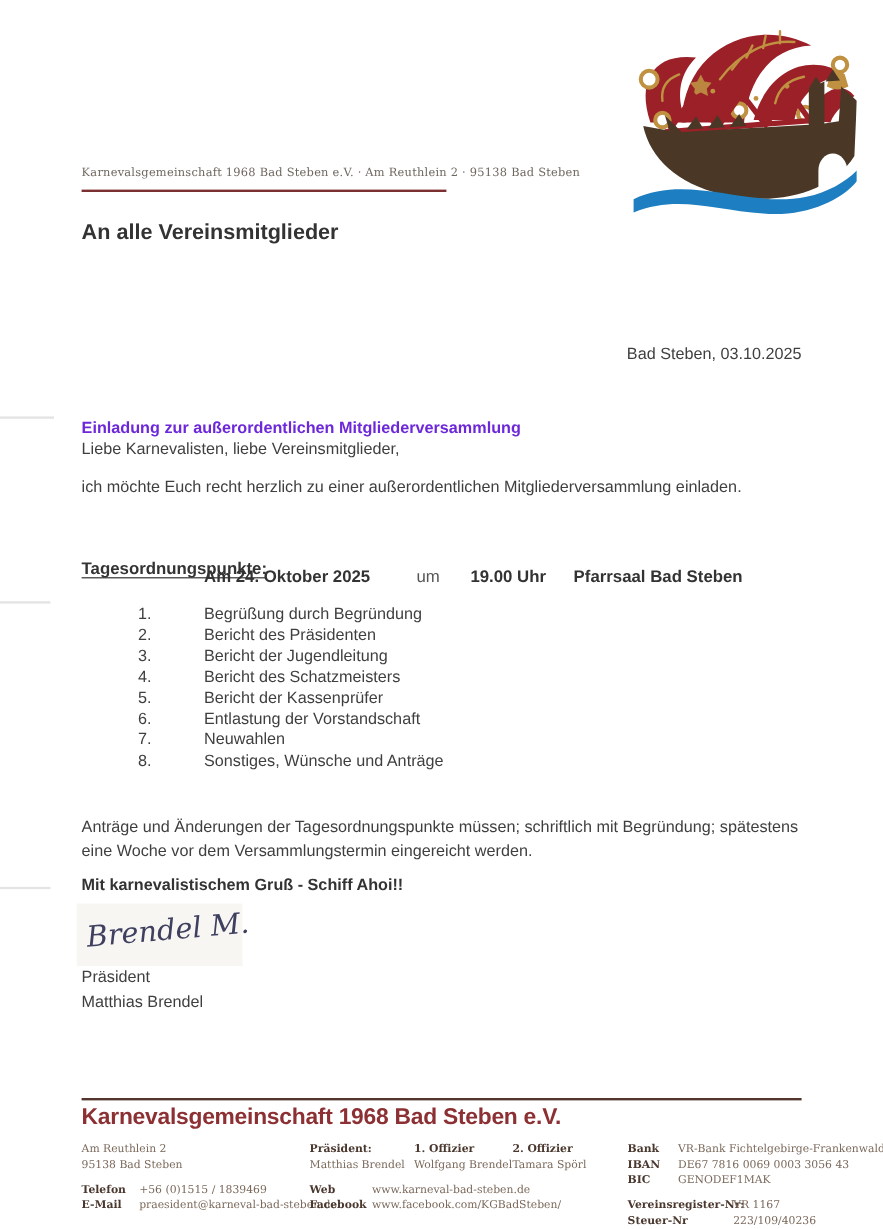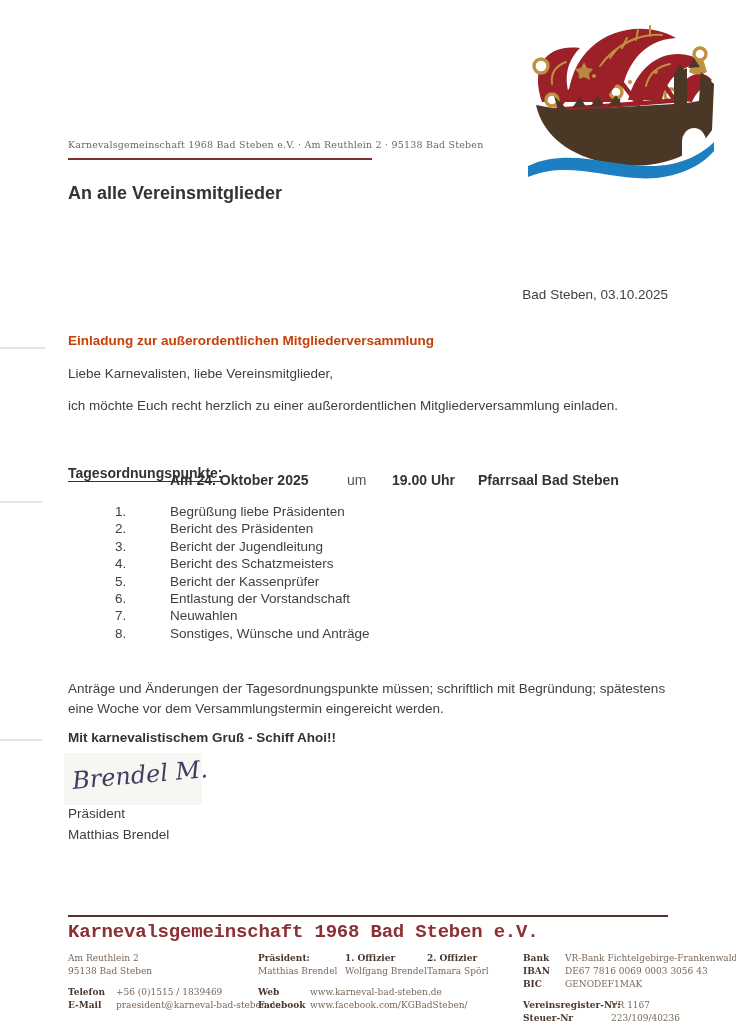--- a/index.html
+++ b/index.html
@@ -10,21 +10,21 @@
   .abs{position:absolute;}
 
   
   .sender{left:68px;top:139px;font-family:"DejaVu Serif",serif;font-size:9.5px;color:#6e675f;letter-spacing:.2px;}
   .sender-rule{left:68px;top:158px;width:304px;height:2px;background:#7b2f2f;}
   .recipient{left:68px;top:183px;font-size:18px;font-weight:700;color:#333;}
   .logo{left:524px;top:10px;width:190px;height:178px;}
 
   
   .dateline{left:368px;top:287px;width:300px;text-align:right;font-size:13.5px;}
-  .subject{left:68px;top:333px;font-size:13.5px;font-weight:700;color:#c2410c;}
+  .subject{left:68px;top:349px;font-size:13.5px;font-weight:700;color:#6d28d9;}
   .salutation{left:68px;top:366px;font-size:13.5px;}
   .intro{left:68px;top:398px;font-size:13.5px;}
   .meeting{left:68px;top:430px;width:610px;height:18px;font-size:14px;margin-top:42px;}
   .meeting span{position:absolute;top:0;white-space:nowrap;}
   .m-date{left:102px;font-weight:700;color:#333;}
   .m-um{left:279px;color:#555;}
   .m-time{left:324px;font-weight:700;color:#333;}
   .m-place{left:410px;font-weight:700;color:#333;}
   .agenda-title{left:68px;top:465px;font-size:14px;font-weight:700;color:#333;text-decoration:underline;text-underline-offset:3px;}
   .agenda{left:68px;top:504px;width:480px;font-size:13.5px;}
@@ -40,21 +40,21 @@
   .signer-name{left:68px;top:827px;font-size:13.5px;}
 
   
   .fold{left:0;height:2px;background:#e4e4e4;}
   .fold-1{top:347px;width:45px;}
   .fold-2{top:501px;width:42px;}
   .fold-3{top:739px;width:42px;}
 
   
   .footer-rule{left:68px;top:915px;width:600px;height:2px;background:#54352d;}
-  .footer-title{left:68px;top:921px;font-family:Liberation Mono, monospace;font-size:19px;font-weight:700;color:#8c3033;letter-spacing:-.2px;white-space:nowrap;}
+  .footer-title{left:68px;top:921px;font-family:Liberation Sans, sans-serif;font-size:19px;font-weight:700;color:#8c3033;letter-spacing:-.2px;white-space:nowrap;}
   .fcol{top:952px;font-family:"DejaVu Serif",serif;font-size:9px;line-height:13px;color:#7a685a;}
   .fcol b,.flabel{font-weight:700;color:#4a382e;font-style:normal;}
   .fcol-1{left:68px;width:185px;}
   .fcol-2{left:258px;width:262px;}
   .fcol-3{left:523px;width:212px;}
   .frow{white-space:nowrap;}
   .flabel{display:inline-block;}
   .w48{width:48px;} .w52{width:52px;} .w42{width:42px;} .w88{width:88px;}
   .fgap{height:8px;}
   .officers{display:flex;}
@@ -133,21 +133,21 @@
     <span class="m-um">um</span>
     <span class="m-time">19.00 Uhr</span>
     <span class="m-place">Pfarrsaal Bad Steben</span>
   </div>
 
   <div class="abs agenda-title">Tagesordnungspunkte:</div>
 
   <div class="abs agenda">
     <div class="agenda-row">
         <span class="agenda-num">1.</span>
-        <span class="agenda-text">Begrüßung liebe Präsidenten</span>
+        <span class="agenda-text">Begrüßung durch Begründung</span>
       </div>
     <div class="agenda-row">
         <span class="agenda-num">2.</span>
         <span class="agenda-text">Bericht des Präsidenten</span>
       </div>
     <div class="agenda-row">
         <span class="agenda-num">3.</span>
         <span class="agenda-text">Bericht der Jugendleitung</span>
       </div>
     <div class="agenda-row">

